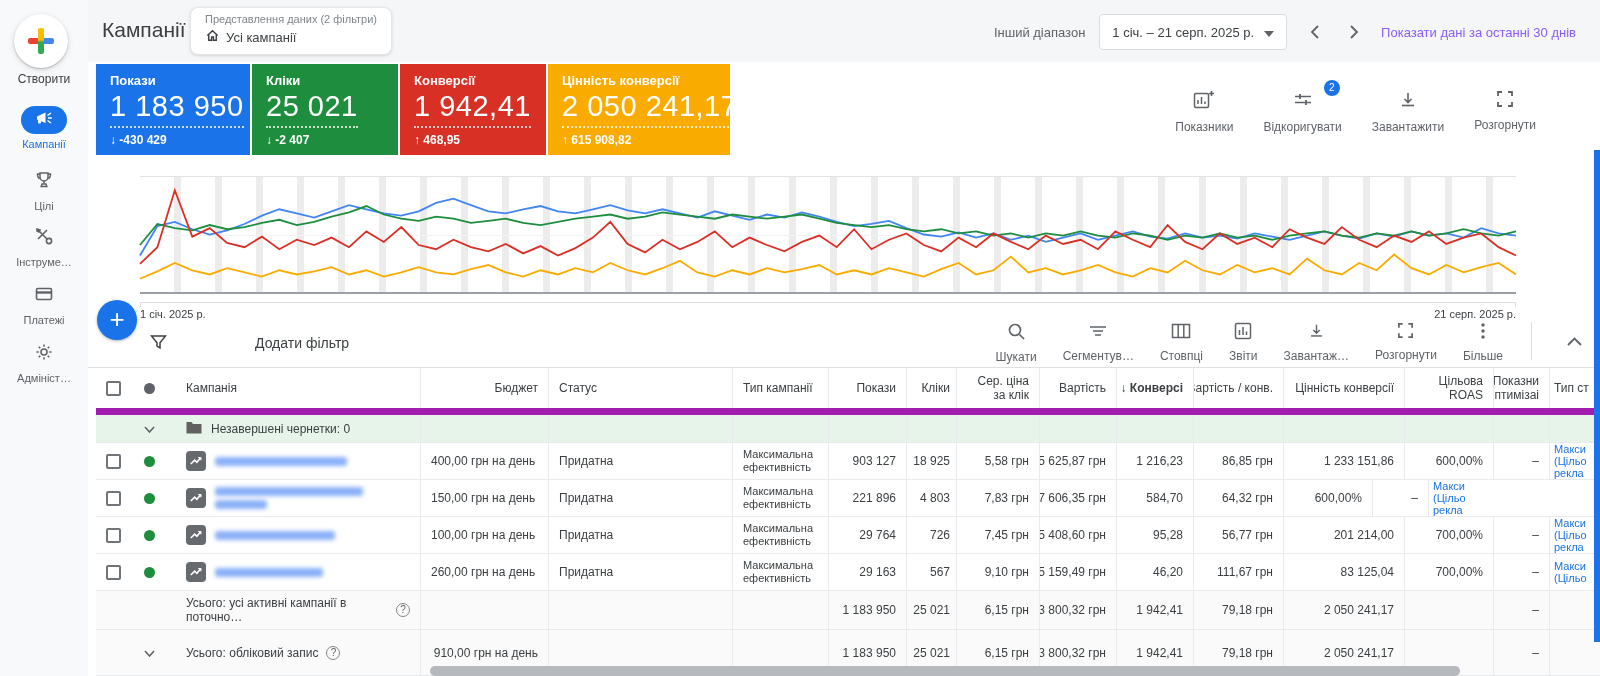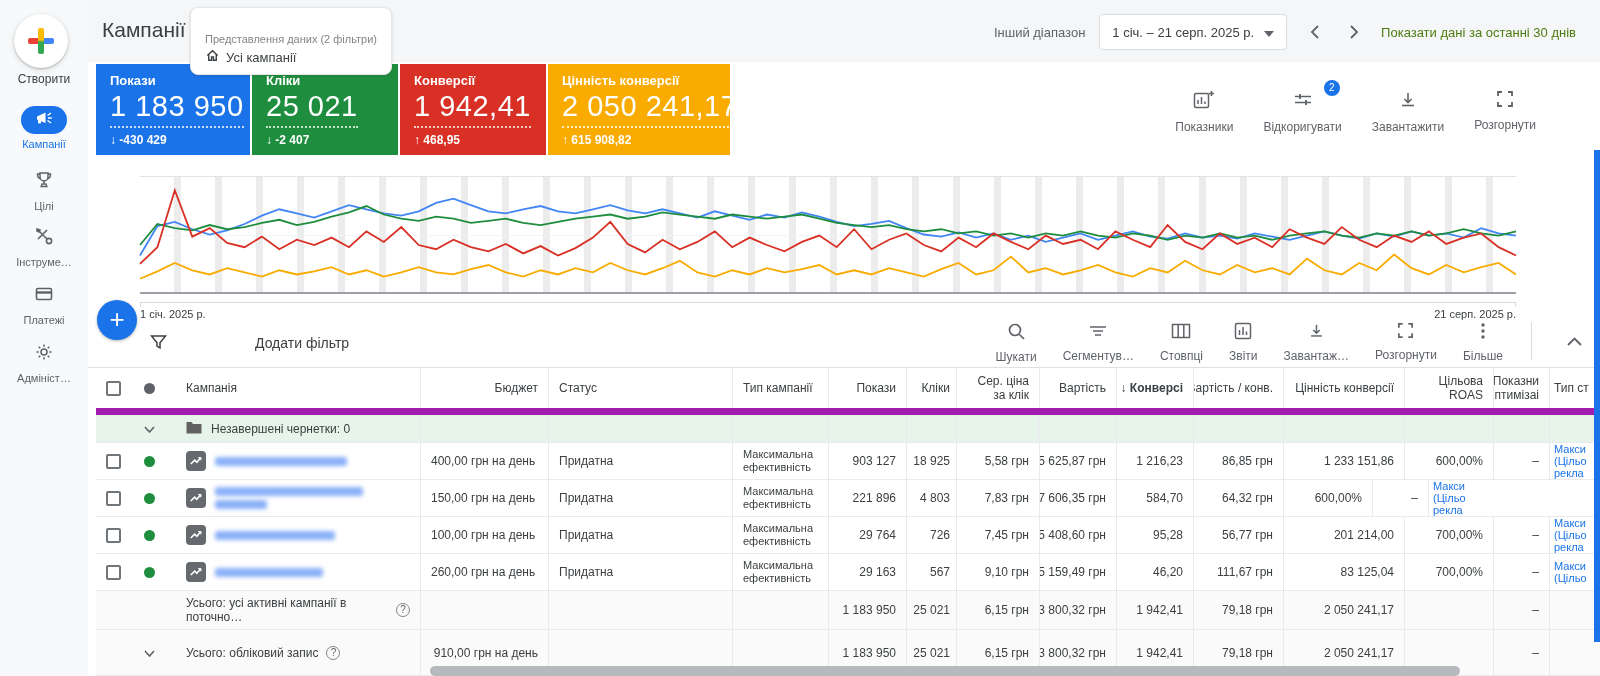--- a/index.html
+++ b/index.html
@@ -18,29 +18,29 @@
   .nav-item{position:absolute;left:0;width:88px;text-align:center;cursor:pointer}
   .nav-ico{display:flex;align-items:center;justify-content:center;height:28px}
   .nav-item .lbl{font-size:11px;color:#5f6368;margin-top:4px;display:block}
   .nav-item.active .pill{width:46px;height:28px;border-radius:14px;background:#1a73e8;display:flex;
     align-items:center;justify-content:center;margin:0 auto}
   .nav-item.active .lbl{color:#1a73e8}
   
   .topband{position:absolute;left:88px;top:0;width:1512px;height:62px;background:#f5f6f8;z-index:4}
   .page-title{position:absolute;left:14px;top:18px;font-size:21px;color:#3c4043;font-weight:400}
   .view-chip{position:absolute;left:102px;top:7px;background:#fff;border:1px solid #e6e6e6;border-radius:8px;
-    box-shadow:0 1px 3px rgba(60,64,67,.18);padding:25px 14px 8px;cursor:pointer}
+    box-shadow:0 1px 3px rgba(60,64,67,.18);padding:5px 14px 8px;cursor:pointer}
   .view-chip .l1{font-size:11px;color:#80868b;white-space:nowrap}
   .view-chip .l2{font-size:13px;color:#3c4043;display:flex;align-items:center;gap:6px;margin-top:3px}
   .band-right{position:absolute;right:24px;top:14px;display:flex;align-items:center;gap:14px}
   .other-range{font-size:13px;color:#5f6368}
   .date-box{display:flex;align-items:center;gap:10px;border:1px solid #dadce0;border-radius:4px;
     background:#fff;height:36px;padding:16px 12px;font-size:13px;color:#3c4043;cursor:pointer;white-space:nowrap}
   .chev-btn{width:26px;height:26px;display:flex;align-items:center;justify-content:center;cursor:pointer}
-  .last30{font-size:13px;color:#4d7c0f;cursor:pointer;white-space:nowrap}
+  .last30{font-size:13px;color:#8b5cf6;cursor:pointer;white-space:nowrap}
   
   .main{position:absolute;left:88px;top:62px;width:1512px;height:614px;background:#fff}
   
   .cards{position:absolute;left:8px;top:2px;display:flex;gap:2px}
   .card{height:91px;padding:9px 14px;color:#fff;cursor:pointer}
   .card .cl{font-size:13px;font-weight:700}
   .card .cv{font-size:29px;font-weight:400;display:inline-block;border-bottom:2px dotted rgba(255,255,255,.75);
     padding-bottom:3px;margin-top:2px;white-space:nowrap;letter-spacing:.5px}
   .card .cd{font-size:12px;font-weight:700;margin-top:5px}
   

